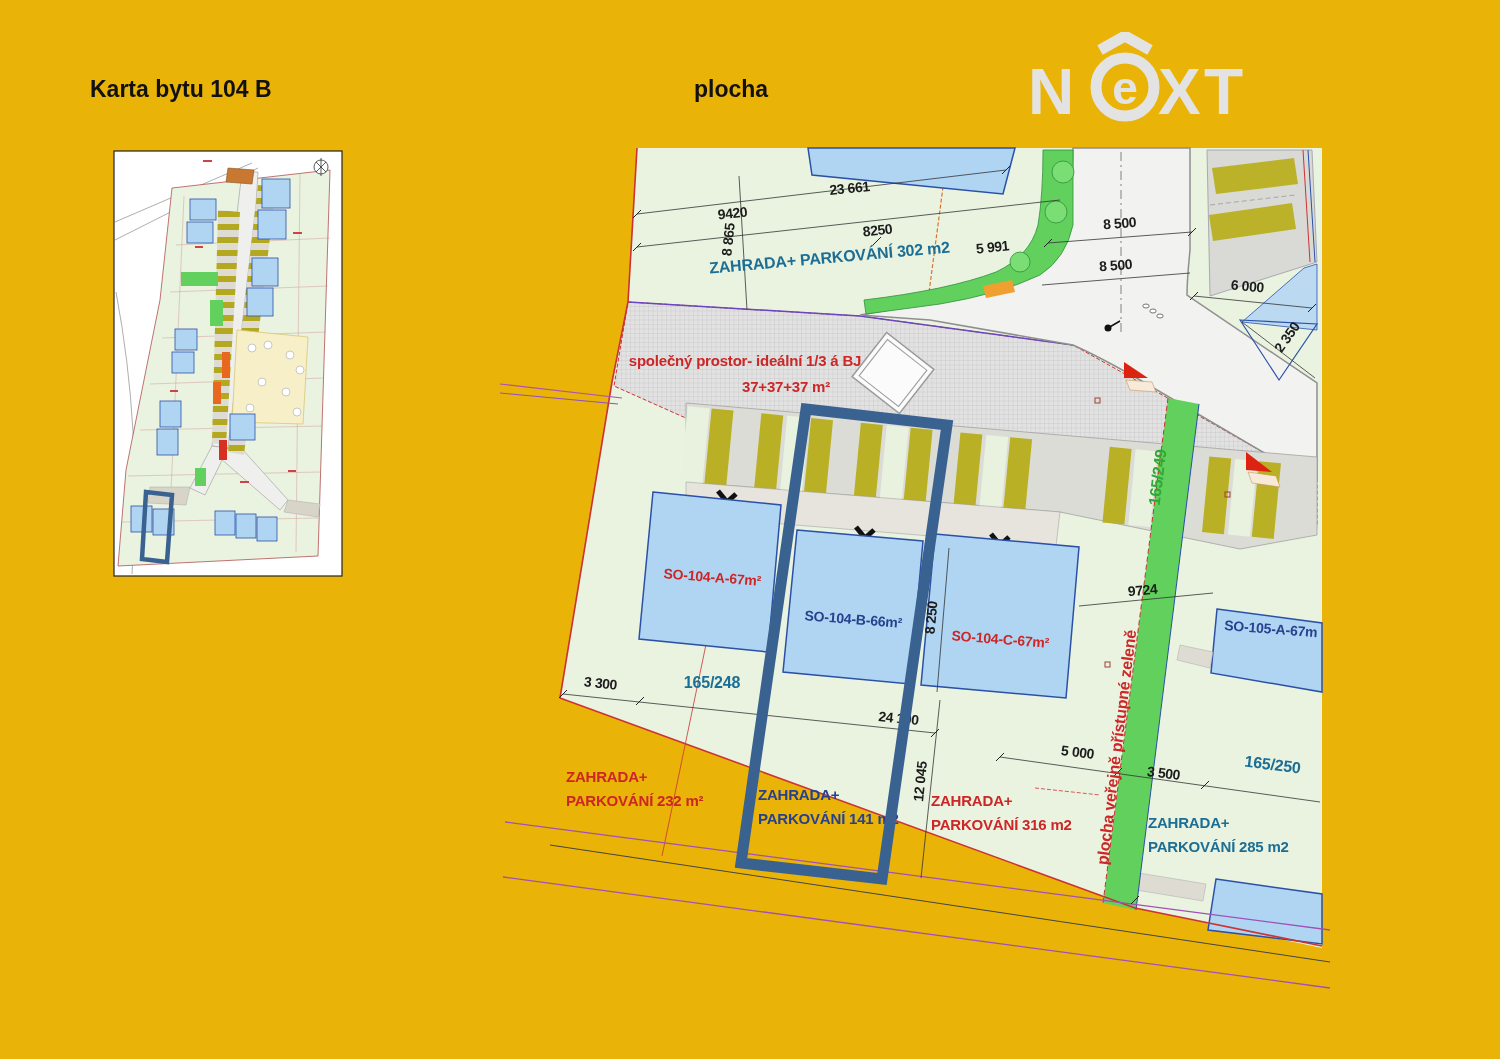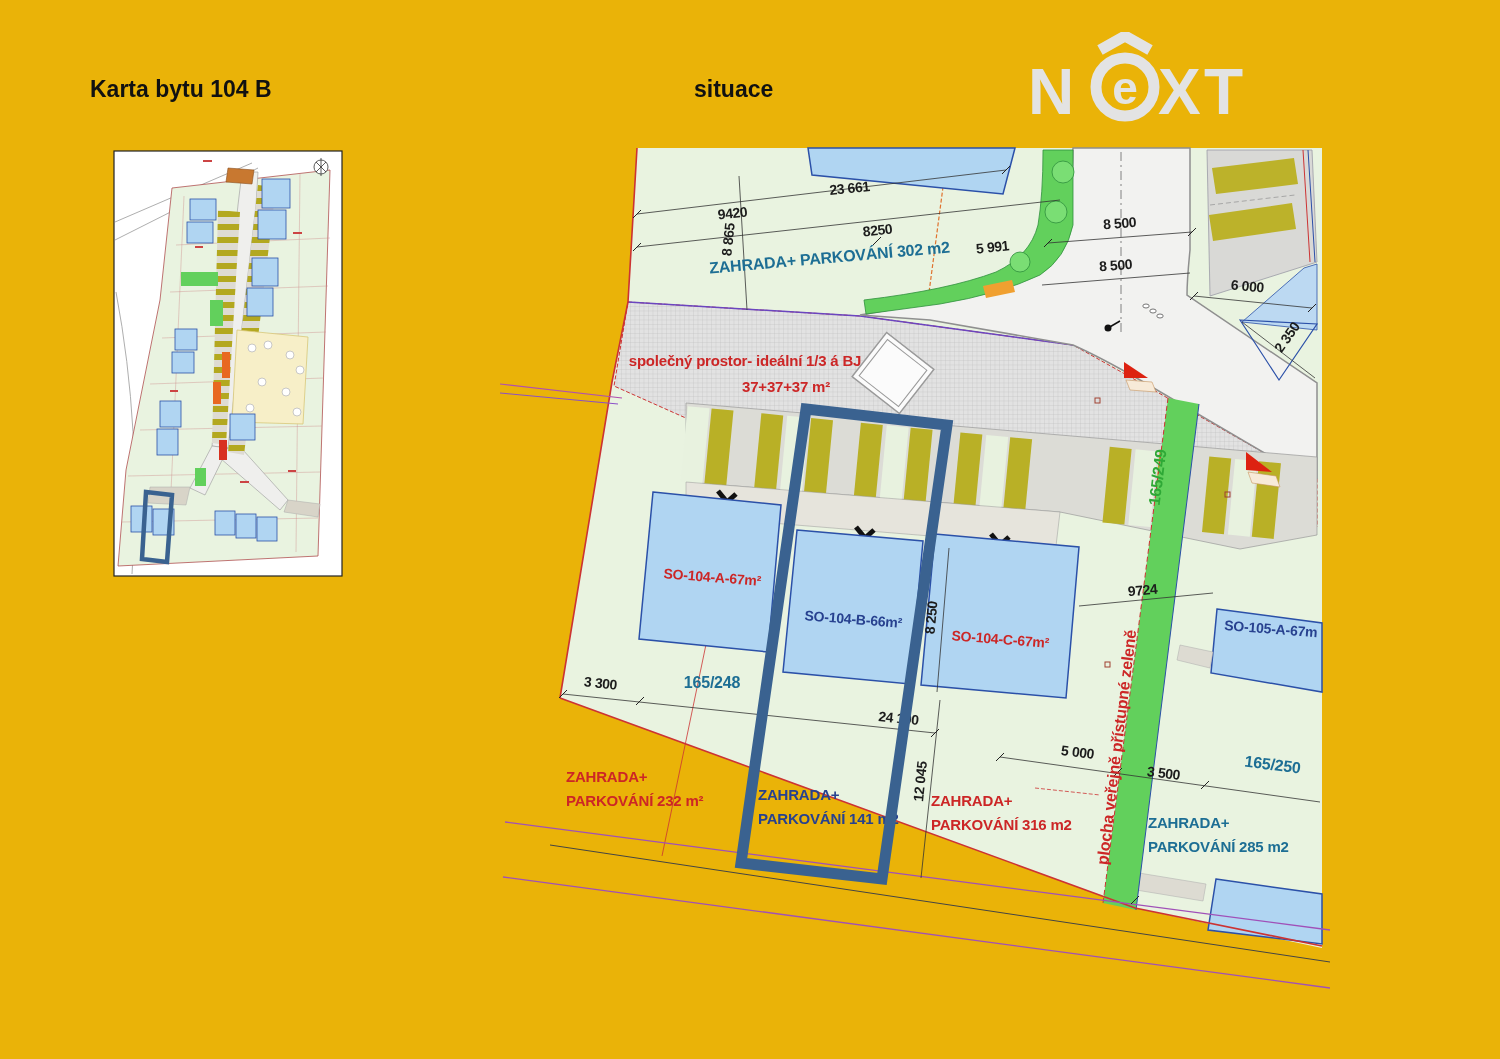--- a/index.html
+++ b/index.html
@@ -18,21 +18,21 @@
   .navy{fill:#27418f;}
   .grn{fill:#2ea836;}
   .logo-txt{font-weight:900;fill:#e3e3e3;}
 </style>
 </head>
 <body>
 
 <div id="page">
 
   <div id="title-left" class="title">Karta bytu 104 B</div>
-  <div id="title-center" class="title">situace</div>
+  <div id="title-center" class="title">plocha</div>
 
   <svg style="position:absolute;left:1028px;top:32px;" width="215" height="100" viewBox="0 -10 215 100">
     <text class="logo-txt" x="0" y="72" font-size="64">N</text>
     <path d="M72,8 L97,-6 L122,8" fill="none" stroke="#e3e3e3" stroke-width="11"></path>
     <circle cx="97" cy="45" r="29" fill="none" stroke="#e3e3e3" stroke-width="11"></circle>
     <text class="logo-txt" x="97" y="62" font-size="46" text-anchor="middle">e</text>
     <text class="logo-txt" x="130" y="72" font-size="64">X</text>
     <text class="logo-txt" x="176" y="72" font-size="64">T</text>
   </svg>
 

